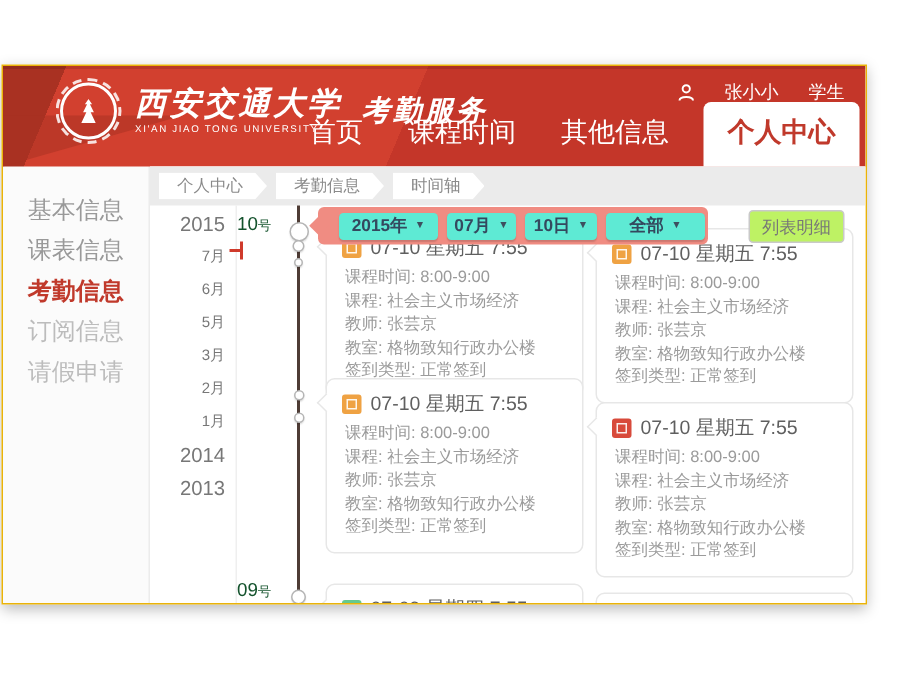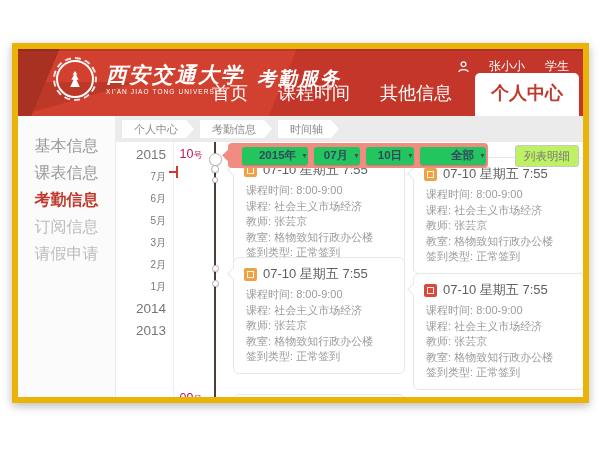--- a/index.html
+++ b/index.html
@@ -1,21 +1,21 @@
 <!DOCTYPE html>
 <html><head>
 <meta charset="utf-8">
 <style>
   * { margin:0; padding:0; box-sizing:border-box; }
   html,body { width:600px; height:450px; background:#ffffff; font-family:"Liberation Sans","DejaVu Sans",sans-serif; overflow:hidden; }
   #stage { position:relative; width:600px; height:450px; background:#fff; }
 
   
-  #window { position:absolute; left:12px; top:43px; width:577px; height:360px;
-    background:#fff; border:6px solid #eab308; box-shadow:0 3px 9px rgba(0,0,0,.28); overflow:hidden; }
+  #window { position:absolute; left:1px; top:43px; width:577px; height:360px;
+    background:#fff; border:1px solid #eab308; box-shadow:0 3px 9px rgba(0,0,0,.28); overflow:hidden; }
 
   
   #header { position:relative; height:67px;
     background:linear-gradient(113deg,#a93122 0%,#a93122 7%,#d2402f 7%,#d2402f 47%,#c43629 47%,#c43629 100%);
     box-shadow:inset 0 2px 0 rgba(0,0,0,.12); }
   #header::before { content:""; position:absolute; left:0; bottom:0; border-style:solid;
     border-width:0 0 34px 120px; border-color:transparent transparent transparent #a93122; opacity:.55; }
   #logo-wrap { position:absolute; left:38px; top:11px; display:flex; align-items:center; }
   .logo-ring { position:relative; width:38px; height:38px; border:2px solid #fff; border-radius:50%;
     display:flex; align-items:center; justify-content:center; }
@@ -44,29 +44,29 @@
     clip-path:polygon(0 0,calc(100% - 8px) 0,100% 50%,calc(100% - 8px) 100%,0 100%); cursor:pointer; }
 
   
   #period-divider { position:absolute; left:57px; top:26px; bottom:0; width:1px; background:#efefef; }
   #periods { position:absolute; left:0; top:28px; width:50px; text-align:right; }
   .period { font-size:10px; color:#777; line-height:22px; cursor:pointer; }
   .period.year { font-size:13.5px; }
   #month-marker { position:absolute; left:53px; top:55px; width:7px; height:2px; background:#cf3a2b; }
   #month-marker::after { content:""; position:absolute; right:-2px; top:-5px; width:2px; height:12px; background:#cf3a2b; }
   #tl-line { position:absolute; left:98px; top:26px; bottom:0; width:2px; background:#4e3c35; }
-  .day-label { position:absolute; width:34px; text-align:center; font-size:12.5px; color:#be185d; cursor:pointer; }
+  .day-label { position:absolute; width:34px; text-align:left; font-size:12.5px; color:#14532d; cursor:pointer; }
   .day-label i { font-style:normal; font-size:9px; }
   .tl-dot { position:absolute; background:#fff; border:1px solid #b5b5b5; border-radius:50%; box-shadow:0 1px 1px rgba(0,0,0,.12); }
 
   
   #bubble { position:absolute; left:112px; top:27px; width:260px; height:25px; background:#f08c82; border-radius:4px;
     display:flex; align-items:center; gap:6px; padding-left:14px; z-index:6; }
   #bubble::before { content:""; position:absolute; left:-4px; top:8px; width:9px; height:9px; background:#f08c82; transform:rotate(45deg); }
-  .pill { background:#22c55e; border-radius:3px; height:18px; display:flex; align-items:center; justify-content:flex-end; gap:5px;
+  .pill { background:#5eead4; border-radius:3px; height:18px; display:flex; align-items:center; justify-content:center; gap:5px;
     font-size:11.5px; color:#34495e; font-weight:bold; cursor:pointer; box-shadow:0 1px 1px rgba(0,0,0,.15); }
   .pill .caret { font-size:7px; color:#3d4f5f; }
   #detail-btn { position:absolute; left:399px; top:29px; width:64px; height:22px; background:#bef264; border:1px solid #c9c9c9;
     border-radius:3px; font-size:11.5px; color:#777; display:flex; align-items:center; justify-content:center; cursor:pointer; z-index:6;
     font-family:Liberation Serif, serif; }
 
   
   .card { position:absolute; width:172px; background:#fff; border:1px solid #e7e7e7; border-radius:6px; padding:7px 10px 8px; z-index:3; cursor:pointer; }
   .card::before { content:""; position:absolute; left:-5px; top:11px; width:8px; height:8px; background:#fff;
     border-left:1px solid #e7e7e7; border-bottom:1px solid #e7e7e7; transform:rotate(45deg); }

